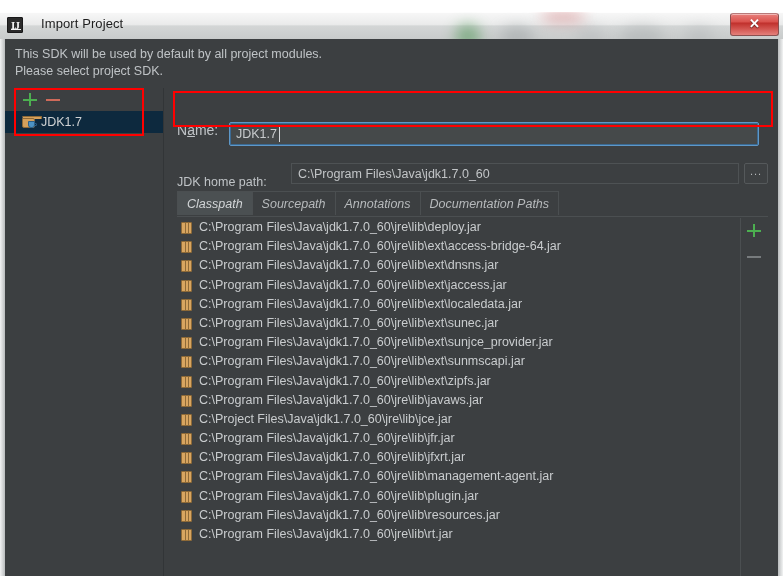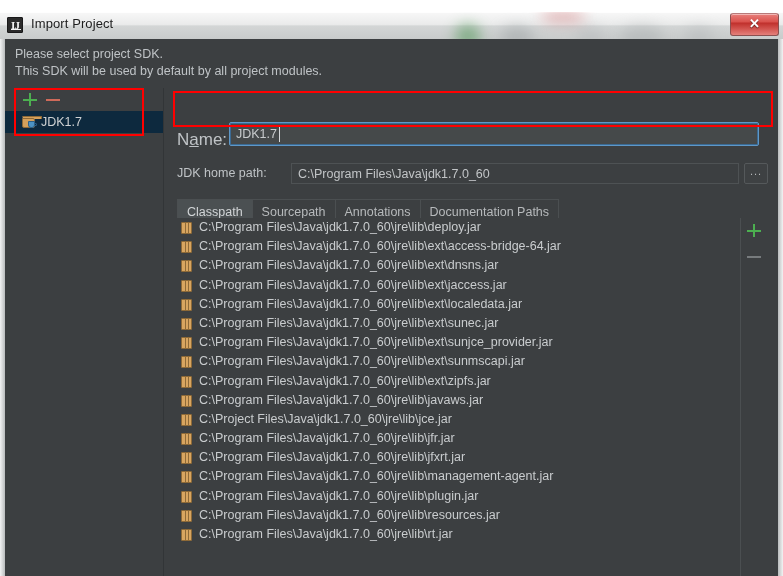--- a/index.html
+++ b/index.html
@@ -72,21 +72,21 @@
   }
   #app-icon::after{
     content:"";
     position:absolute;
     left:3px; bottom:2px;
     width:10px; height:1px;
     background:#f2f2f2;
   }
   #win-title {
     position: absolute;
-    left: 31px; top: 4px;
+    left: 41px; top: 4px;
     font-size: 13px;
     color: #1d1d1d;
     letter-spacing: .1px;
     white-space: nowrap;
   }
   #close-button {
     position: absolute;
     right: 4px; top: 1px;
     width: 47px; height: 21px;
     border: 1px solid #8a5050;
@@ -267,22 +267,22 @@
   }
 
   
   #name-row {
     position: absolute;
     left: 9px; top: 34px;
     width: 590px; height: 24px;
   }
   #name-label {
     position: absolute;
-    left: 0; top: 8px;
-    font-size: 17px;
+    left: 0; top: 0;
+    font-size: 14px;
     color: #bfc3c6;
   }
   #name-label u { text-decoration: underline; }
   #name-input {
     position: absolute;
     left: 52px; top: 0;
     width: 530px; height: 24px;
     background: #45494a;
     border: 1px solid #5e98c8;
     box-shadow: 0 0 0 1px #3b6a93 inset;
@@ -302,21 +302,21 @@
   }
 
   
   #home-row {
     position: absolute;
     left: 9px; top: 75px;
     width: 600px; height: 22px;
   }
   #home-label {
     position: absolute;
-    left: 0; top: 3px;
+    left: 0; top: 12px;
     font-size: 12.5px;
     color: #bfc3c6;
     white-space: nowrap;
   }
   #home-value {
     position: absolute;
     left: 114px; top: 0;
     width: 448px; height: 21px;
     line-height: 20px;
     background: #3c3f41;
@@ -340,23 +340,24 @@
     font-size: 11px;
     line-height: 14px;
     text-align: center;
     cursor: pointer;
     letter-spacing: 1px;
   }
 
   
   #tabs {
     position: absolute;
-    left: 9px; top: 111px;
+    left: 9px; top: 103px;
     width: 592px; height: 25px;
     border-bottom: 1px solid #4b4f51;
+    font-style: italic;
   }
   .tab {
     position: relative;
     float: left;
     height: 24px;
     line-height: 24px;
     padding: 0 9px;
     font-size: 12.5px;
     color: #b7babc;
     border: 1px solid #4b4f51;
@@ -473,22 +474,22 @@
     </div>
   </div>
 
   <div id="frame-left"></div>
   <div id="frame-right"></div>
   <div id="frame-bottom"></div>
 
   <div id="dialog-body">
 
     <div id="prompt">
+      <div>This SDK will be used by default by all project modules.</div>
       <div>Please select project SDK.</div>
-      <div>This SDK will be used by default by all project modules.</div>
     </div>
 
     <div id="sdk-sidebar">
       <div id="sdk-toolbar">
         <div id="sdk-add" class="tb-btn">
           <span class="plus-glyph green"></span>
         </div>
         <div id="sdk-remove" class="tb-btn">
           <span class="minus-glyph red"></span>
         </div>

